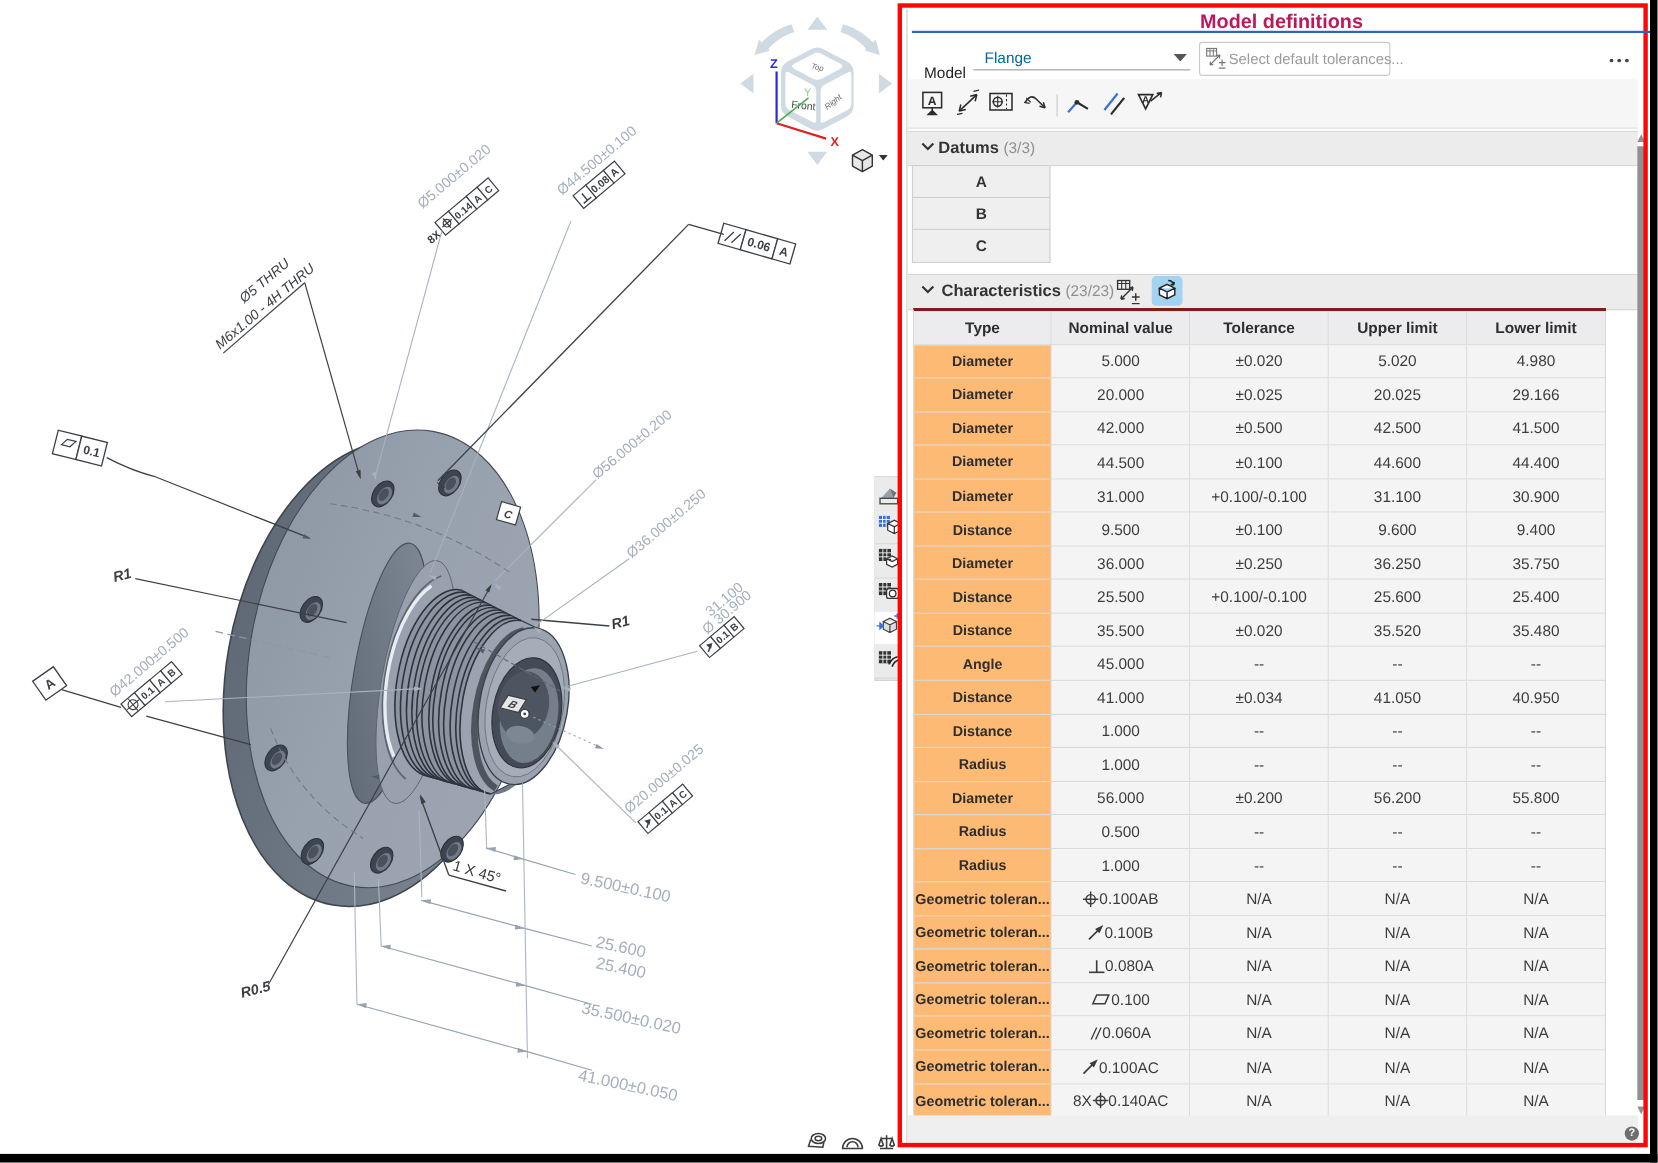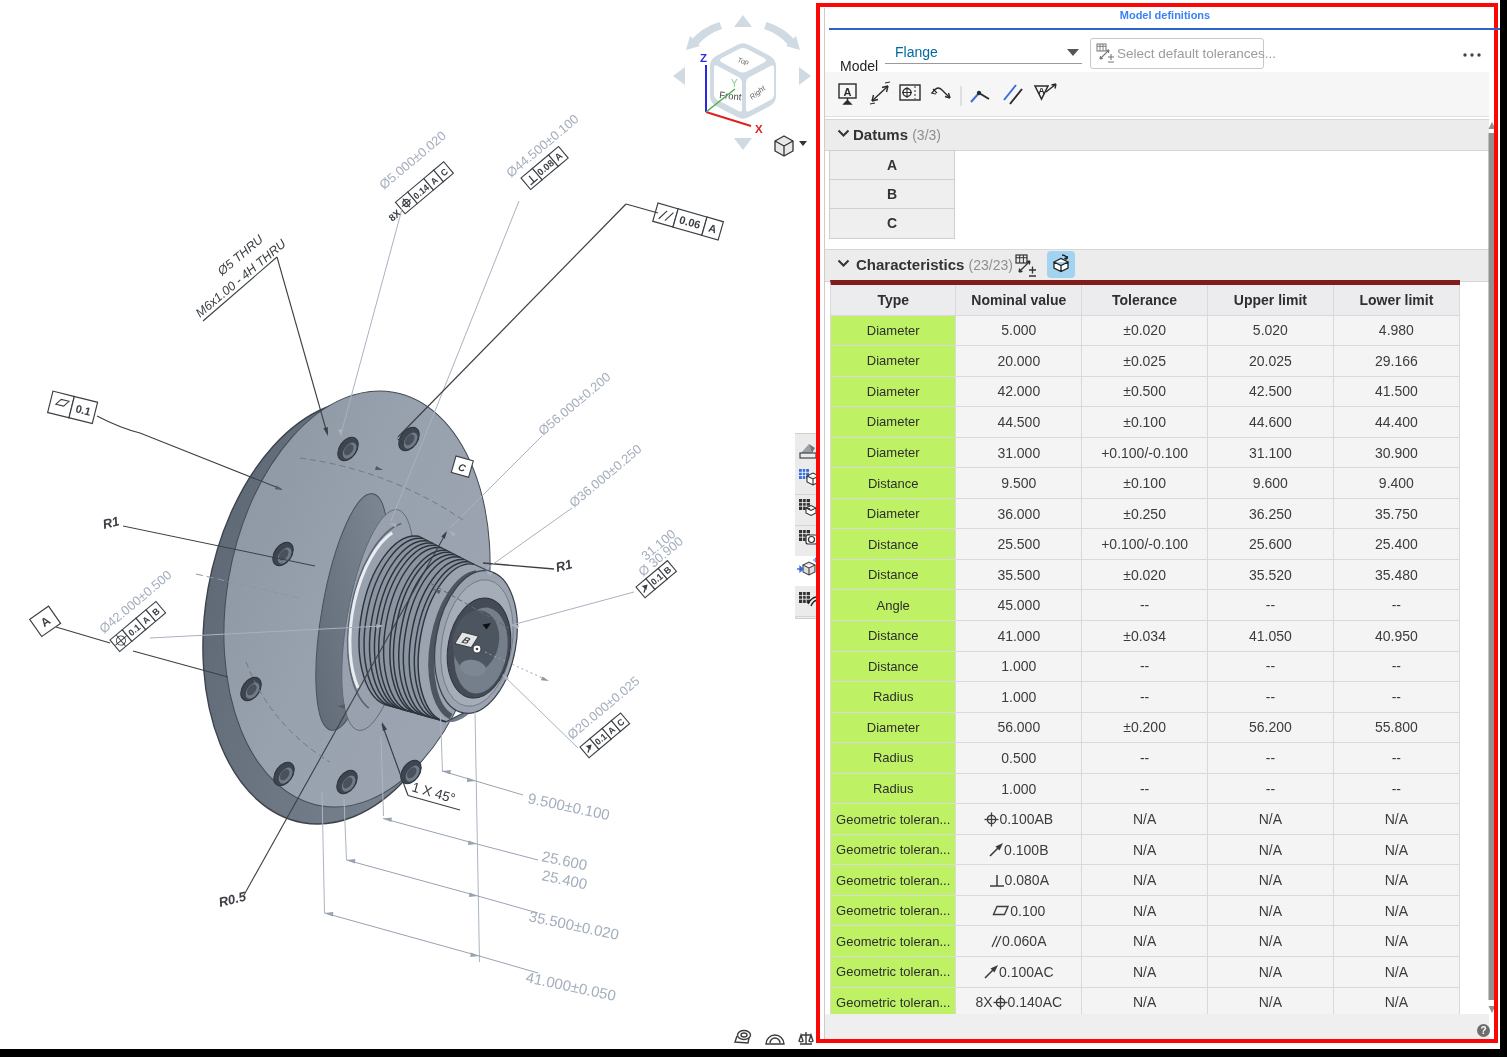--- a/index.html
+++ b/index.html
@@ -1,26 +1,26 @@
 <!DOCTYPE html>
 <html><head><meta charset="utf-8">
 <style>
 html,body{margin:0;padding:0;}
 body{width:1507px;height:1057px;position:relative;overflow:hidden;background:#fff;
  font-family:"Liberation Sans",sans-serif;}
 .abs{position:absolute;}
-.panel-title{color:#3b82f6;font-weight:bold;font-size:11px;}
+.panel-title{color:#be185d;font-weight:bold;font-size:18px;}
 .hdrband{background:#ececec;border-top:1px solid #d7d7d7;border-bottom:1px solid #d7d7d7;}
 .secttl{font-weight:bold;font-size:15px;color:#333;}
 .cnt{color:#8f8f8f;font-weight:normal;font-size:14px;}
 .grid{display:grid;}
 .c{display:flex;align-items:center;justify-content:center;font-size:14px;color:#3c3c3c;white-space:nowrap;overflow:hidden;
  border-right:1px solid #d9d9d9;border-bottom:1px solid #d9d9d9;background:#f4f4f5;}
 .ch{background:#ececee;font-weight:bold;color:#2e2e2e;}
-.ct{background:#bef264;font-weight:normal;color:#2e2e2e;font-size:13px;}
+.ct{background:#fdba74;font-weight:bold;color:#2e2e2e;font-size:13px;}
 svg{display:block;}
 </style></head>
 <body>
 
 <div class="abs" style="left:795;top:433px;left:795px;width:26px;height:184px;background:#ebebeb;border:1px solid #d0d0d0;"></div>
 <div class="abs" style="left:795px;top:434px;width:26px;height:30px;background:#ebebeb;border-bottom:1px solid #d6d6d6;"></div>
 <div class="abs" style="left:795px;top:464px;width:26px;height:30px;background:#ebebeb;border-bottom:1px solid #d6d6d6;"></div>
 <div class="abs" style="left:795px;top:495px;width:26px;height:30px;background:#ebebeb;border-bottom:1px solid #d6d6d6;"></div>
 <div class="abs" style="left:795px;top:526px;width:26px;height:30px;background:#ebebeb;border-bottom:1px solid #d6d6d6;"></div>
 <div class="abs" style="left:795px;top:556px;width:26px;height:30px;background:#fff;border-bottom:1px solid #d6d6d6;"></div>
@@ -415,21 +415,21 @@
 <rect x="2" y="2" width="11" height="8" fill="none" stroke="#333" stroke-width="1.2"></rect>
 <path d="M2 4.7 h11 M5.7 2 v8 M9.4 2 v8" stroke="#333" stroke-width="1"></path>
 <path d="M5 19 L16 8 M16 8 l-3.5 0.7 M16 8 l-0.7 3.5 M5 19 l3.5 -0.7 M5 19 l0.7 -3.5" stroke="#333" stroke-width="1.3" fill="none"></path>
 <path d="M15 17 h7 m-3.5 -3.5 v7 m-3.5 2.5 h7" stroke="#333" stroke-width="1.3"></path>
 </svg>
 <div class="abs" style="left:1047px;top:251px;width:28px;height:27px;background:#a2d4f2;border-radius:4px;"></div>
 <svg class="abs" style="left:1050px;top:253px" width="23" height="23" viewBox="0 0 23 23">
 <path d="M4 9 l7 -3.5 7 3.5 -7 3.5 z m0 0 v6 l7 3.5 7 -3.5 v-6 M11 12.5 v6" fill="#fff" stroke="#222" stroke-width="1.3"></path>
 <path d="M12 2 q4 0 5 4 M17 6 l-2.8 -0.4 M17 6 l0.4 -2.8" stroke="#222" stroke-width="1.5" fill="none"></path>
 </svg>
-<div class="abs grid" style="left:830px;top:280px;grid-template-columns:125.4px 125.8px 125.8px 125.8px 126.2px;grid-auto-rows:30.55px;border-top:5px solid #7f1d1d;border-left:1px solid #d9d9d9;">
+<div class="abs grid" style="left:830px;top:280px;grid-template-columns:125.4px 125.8px 125.8px 125.8px 126.2px;grid-auto-rows:30.55px;border-top:3px solid #7f1d1d;border-left:1px solid #d9d9d9;">
     <div class="c ch">Type</div>
     <div class="c ch">Nominal value</div>
     <div class="c ch">Tolerance</div>
     <div class="c ch">Upper limit</div>
     <div class="c ch">Lower limit</div>
     <div class="c ct">Diameter</div>
     <div class="c">5.000</div>
     <div class="c">±0.020</div>
     <div class="c">5.020</div>
     <div class="c">4.980</div>

